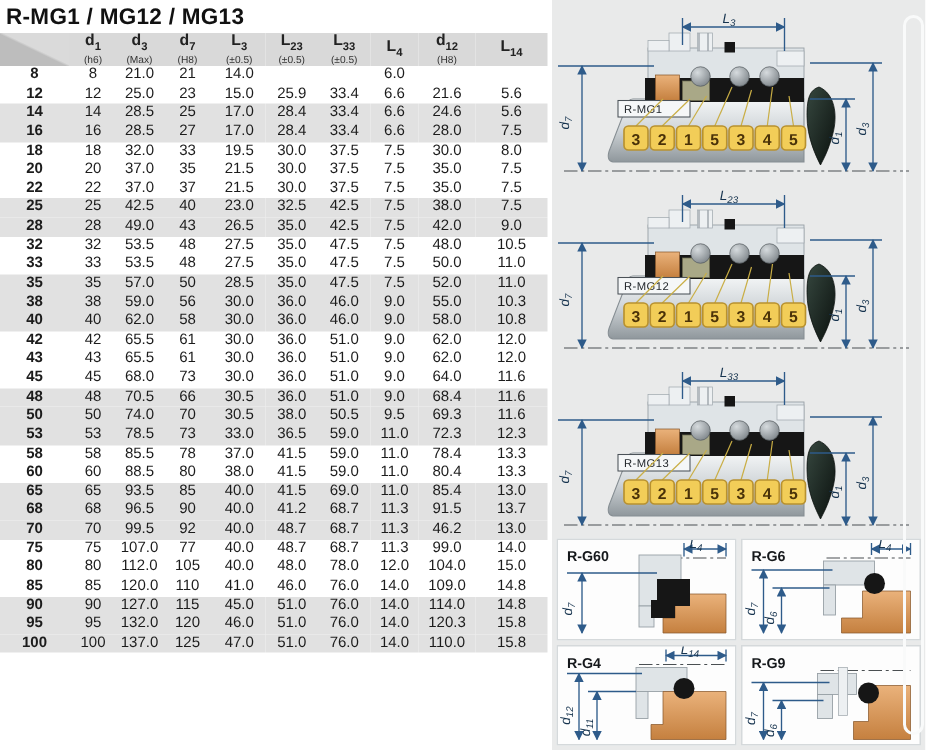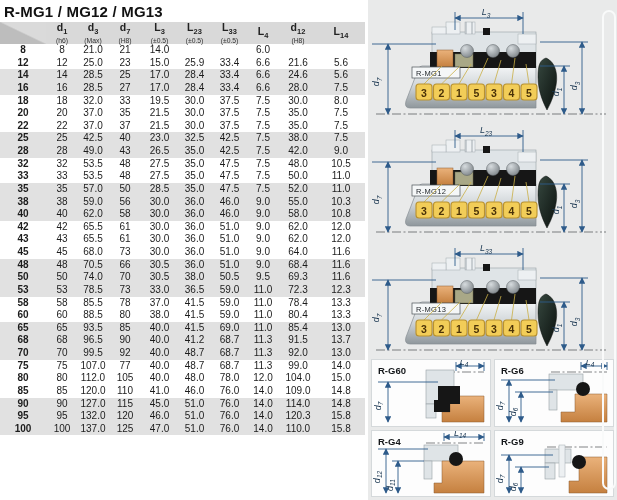--- a/index.html
+++ b/index.html
@@ -406,21 +406,21 @@
           </tr>
           <tr class="shaded">
             <td>70</td>
             <td>70</td>
             <td>99.5</td>
             <td>92</td>
             <td>40.0</td>
             <td>48.7</td>
             <td>68.7</td>
             <td>11.3</td>
-            <td>92.0</td>
+            <td>46.2</td>
             <td>13.0</td>
           </tr>
           <tr>
             <td>75</td>
             <td>75</td>
             <td>107.0</td>
             <td>77</td>
             <td>40.0</td>
             <td>48.7</td>
             <td>68.7</td>

